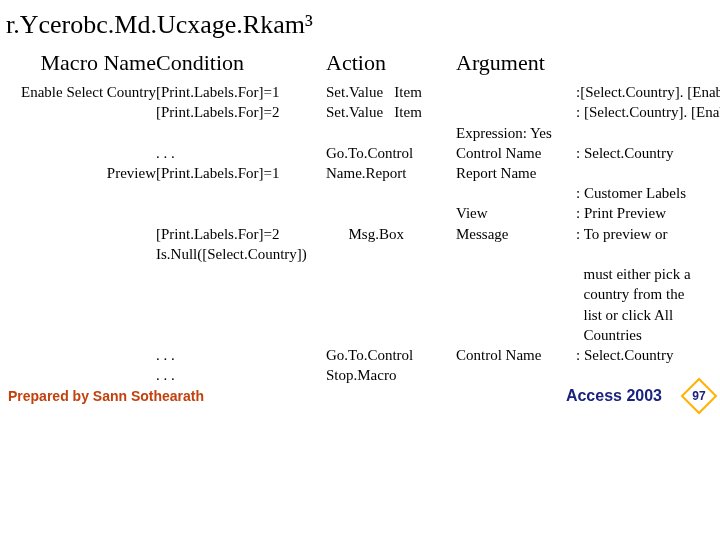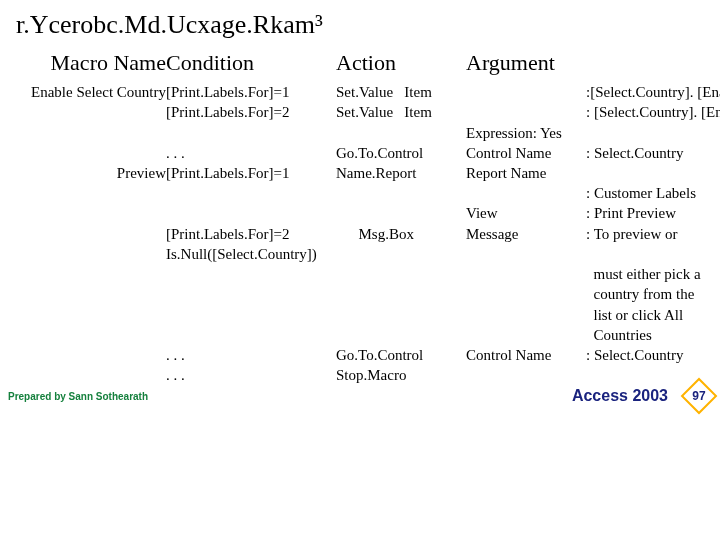--- a/index.html
+++ b/index.html
@@ -10,21 +10,21 @@
     background: #fff;
     font-family: "Times New Roman", Times, serif;
     color: #000;
     overflow: hidden;
   }
   .page {
     position: relative;
     width: 720px;
     height: 412px;
     box-sizing: border-box;
-    padding: 10px 14px 0 16px;
+    padding: 10px 14px 0 6px;
   }
   .title {
     font-size: 26px;
     margin: 0 0 10px 0;
     font-weight: normal;
   }
   .headers {
     display: flex;
     font-size: 22px;
     font-weight: normal;
@@ -55,28 +55,28 @@
     bottom: 0;
     height: 28px;
     display: flex;
     align-items: center;
     justify-content: space-between;
     padding: 0 8px 4px 8px;
     box-sizing: border-box;
   }
   .footer-left {
     font-family: Arial, Helvetica, sans-serif;
-    font-size: 10px;
+    font-size: 14px;
     font-weight: bold;
-    color: #15803d;
+    color: #c2410c;
   }
   .footer-right {
     display: flex;
     align-items: center;
-    gap: 18px;
+    gap: 24px;
   }
   .footer-brand {
     font-family: Arial, Helvetica, sans-serif;
     font-size: 16px;
     font-weight: bold;
     color: #1a237e;
   }
   .pagenum {
     position: relative;
     width: 26px;

